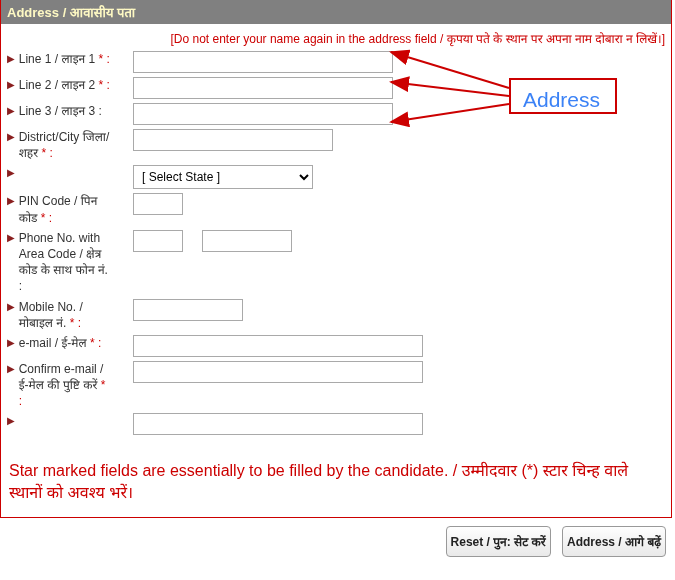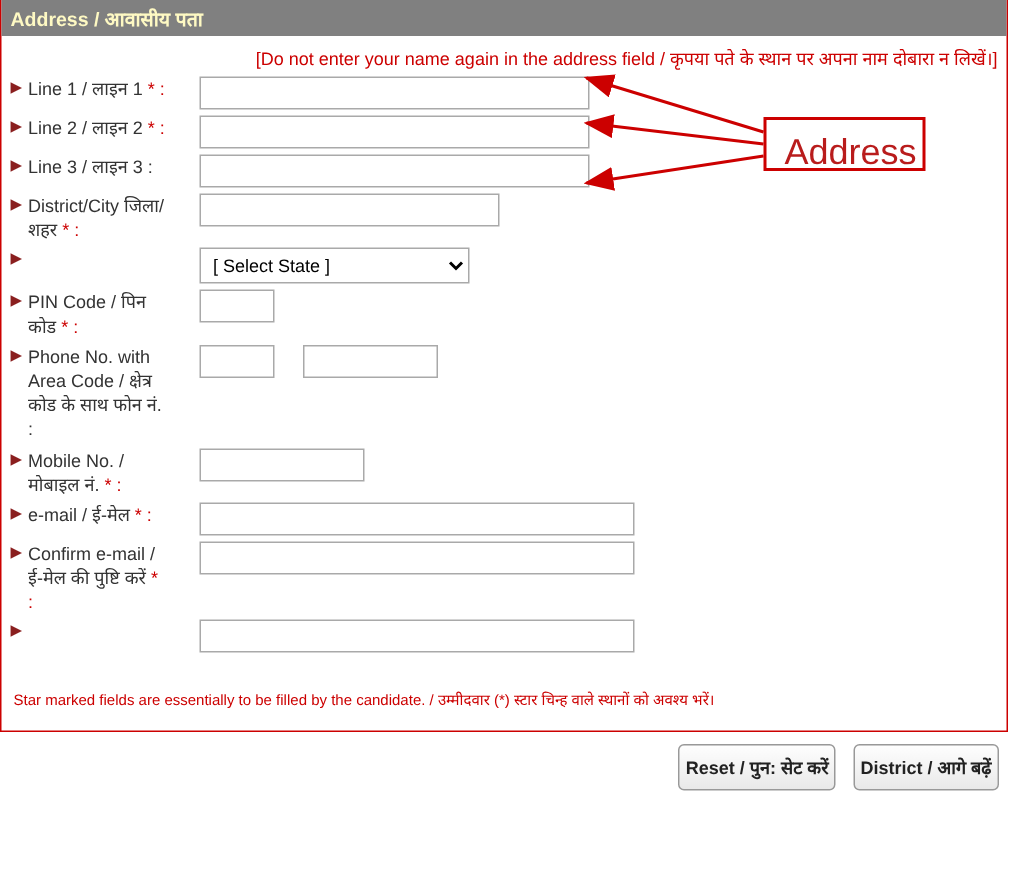--- a/index.html
+++ b/index.html
@@ -73,42 +73,42 @@
   .w-med { width: 200px; }
   .w-pin { width: 50px; }
   .w-phone-a { width: 50px; }
   .w-phone-b { width: 90px; }
   .w-mobile { width: 110px; }
   .w-email { width: 290px; }
   select.w-state { width: 180px; height: 24px; }
   .footer-note {
     color: #c00;
     padding: 10px 8px 14px 8px;
-    font-size: 10px;
+    font-size: 16px;
   }
   .button-row {
     text-align: right;
     padding: 8px 6px 8px 6px;
   }
   button {
     font-family: inherit;
     font-size: 12px;
     font-weight: bold;
     border: 1px solid #999;
     background: linear-gradient(#fefefe,#e9e9e9);
     border-radius: 4px;
     padding: 6px 4px;
     margin-left: 8px;
     cursor: pointer;
     color: #222;
   }
   .anno-label {
     position: absolute;
-    color: #b91c1c;
-    font-size: 24px;
+    color: #3b82f6;
+    font-size: 21px;
     font-family: Arial, sans-serif;
     left: 522px;
     top: 88px;
   }
   .anno-box {
     position: absolute;
     border: 2px solid #c00;
     left: 508px;
     top: 78px;
     width: 108px;
@@ -260,14 +260,14 @@
     <line x1="508" y1="96" x2="390" y2="82" stroke="#c00" stroke-width="2" marker-end="url(#ahead)"></line>
     <line x1="508" y1="104" x2="390" y2="122" stroke="#c00" stroke-width="2" marker-end="url(#ahead)"></line>
   </svg>
   <div class="anno-box"></div>
   <div class="anno-label">Address</div>
 
 </div>
 
 <div class="button-row" style="width:672px;">
   <button>Reset / पुन: सेट करें</button>
-  <button>District / आगे बढ़ें</button>
+  <button>Address / आगे बढ़ें</button>
 </div>
 
 </body></html>

